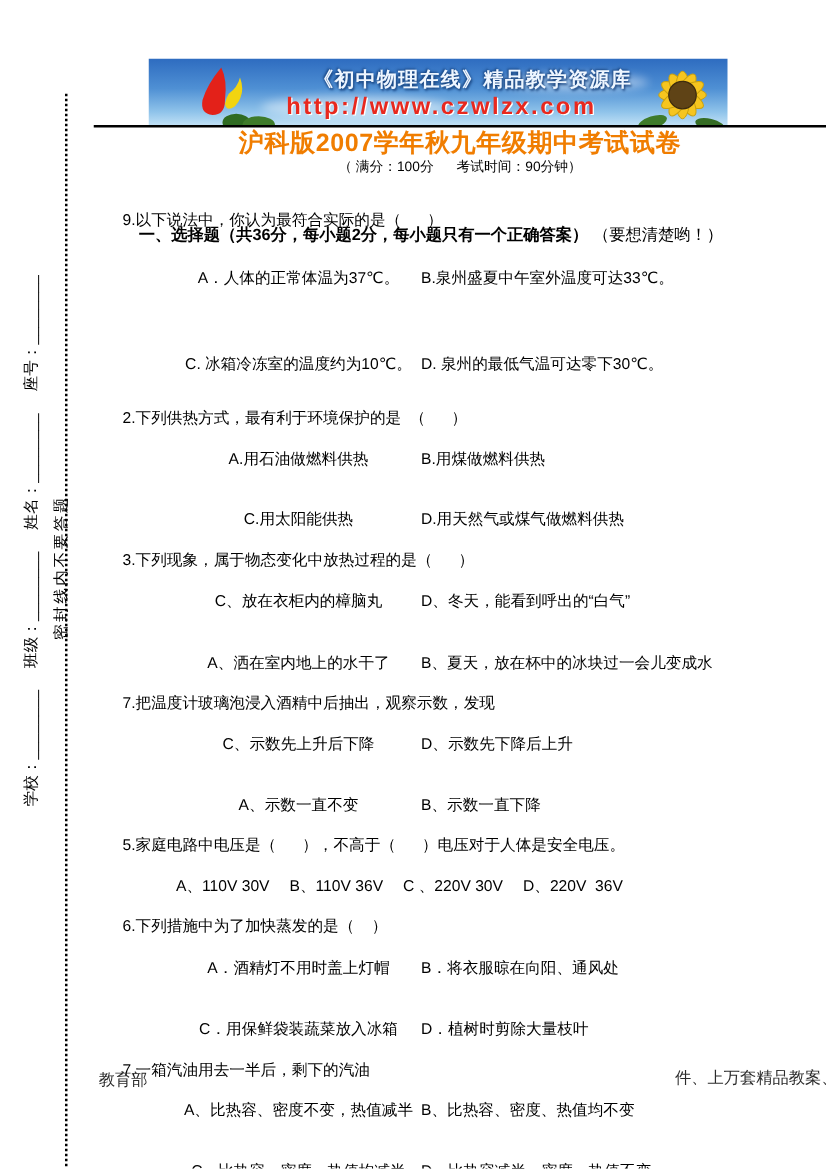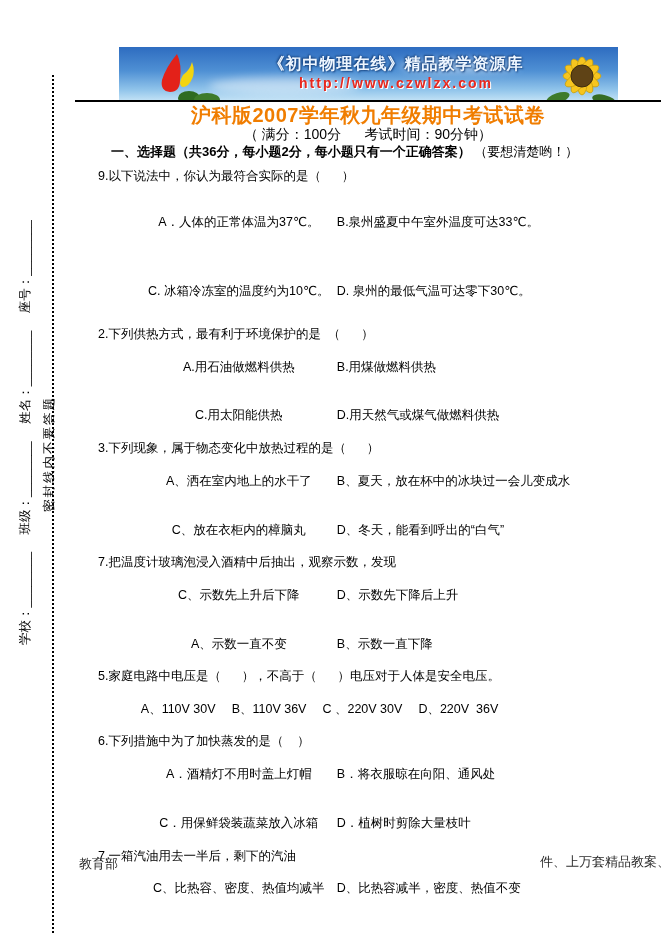--- a/index.html
+++ b/index.html
@@ -9,39 +9,39 @@
 
   
   .seal-line{position:absolute;left:52px;top:75px;height:858px;border-left:2px dotted #000;}
   .seal-labels{position:absolute;left:17px;top:645px;width:425px;transform:rotate(-90deg);
                transform-origin:0 0;display:flex;justify-content:space-between;
                font-size:12.5px;white-space:nowrap;}
   .seal-note{position:absolute;left:41px;top:512px;transform:rotate(-90deg);
              transform-origin:0 0;font-size:12.5px;letter-spacing:2px;white-space:nowrap;}
 
   
-  .banner{position:absolute;left:119px;top:47px;width:499px;height:53px;overflow:hidden;
+  .banner{position:absolute;left:119px;top:47px;width:463px;height:53px;overflow:hidden;
           background:linear-gradient(180deg,#2e6cc0 0%,#4f90d4 45%,#8fc3ea 80%,#bfe0f5 100%);}
   .cloud{position:absolute;background:#fff;border-radius:50%;opacity:.45;filter:blur(4px);}
   .banner-logo{position:absolute;left:30px;top:4px;}
   .banner-title{position:absolute;left:110px;right:55px;top:7px;text-align:center;
         font-size:16px;font-weight:bold;color:#eef6ff;letter-spacing:1px;
         text-shadow:1px 1px 2px #16427e,-1px -1px 2px #16427e;}
-  .banner-url{position:absolute;left:110px;right:55px;top:28px;text-align:center;
-        font-size:14px;font-weight:bold;color:#e8281e;letter-spacing:2px;
+  .banner-url{position:absolute;left:110px;right:55px;top:28px;text-align:left;
+        font-size:19px;font-weight:bold;color:#e8281e;letter-spacing:2px;
         text-shadow:1px 1px 0 #ffffff;}
   .sunflower{position:absolute;right:-4px;bottom:-6px;}
   .bush{position:absolute;left:58px;bottom:-4px;}
 
   
   .rule{position:absolute;left:75px;top:100px;width:586px;height:2px;background:#000;}
   .header{position:absolute;left:75px;top:105px;width:586px;text-align:center;}
   .paper-title{color:#f07d00;font-weight:bold;font-size:20px;letter-spacing:.5px;line-height:20px;}
-  .paper-sub{font-size:14px;line-height:18px;}
-  .section-row{text-align:left;padding-left:36px;font-size:13px;line-height:18px;}
+  .paper-sub{font-size:11px;line-height:18px;}
+  .section-row{text-align:left;padding-left:36px;font-size:13px;line-height:18px;margin-top:36px;}
   .section-head{font-weight:bold;}
 
   
   .qs{position:absolute;left:98px;top:165px;width:505px;font-size:12.5px;line-height:16.3px;}
   .q .ln{white-space:pre-wrap;}
   .opt{padding-left:15px;white-space:pre-wrap;}
   .loose .ln,.loose .opt{line-height:23px;}
   .cell{display:inline-block;white-space:pre-wrap;text-align:center;}
   .c2{width:196px;}
   .c4{margin-right:16px;}
@@ -123,24 +123,24 @@
         <span class="cell c2">A.用石油做燃料供热</span><span class="cell">B.用煤做燃料供热</span>
       </div>
       <div class="opt">
         <span class="cell c2">C.用太阳能供热</span><span class="cell">D.用天然气或煤气做燃料供热</span>
       </div>
     </div>
 
     <div class="q">
       <div class="ln">3.下列现象，属于物态变化中放热过程的是（      ）</div>
       <div class="opt">
-        <span class="cell c2">A、洒在室内地上的水干了</span><span class="cell">B、夏天，放在杯中的冰块过一会儿变成水</span>
+        <span class="cell c2">C、放在衣柜内的樟脑丸</span><span class="cell">D、冬天，能看到呼出的“白气”</span>
       </div>
       <div class="opt">
-        <span class="cell c2">C、放在衣柜内的樟脑丸</span><span class="cell">D、冬天，能看到呼出的“白气”</span>
+        <span class="cell c2">A、洒在室内地上的水干了</span><span class="cell">B、夏天，放在杯中的冰块过一会儿变成水</span>
       </div>
     </div>
 
     <div class="q">
       <div class="ln">7.把温度计玻璃泡浸入酒精中后抽出，观察示数，发现</div>
       <div class="opt">
         <span class="cell c2">C、示数先上升后下降</span><span class="cell">D、示数先下降后上升</span>
       </div>
       <div class="opt">
         <span class="cell c2">A、示数一直不变</span><span class="cell">B、示数一直下降</span>
@@ -160,20 +160,23 @@
         <span class="cell c2">A．酒精灯不用时盖上灯帽</span><span class="cell">B．将衣服晾在向阳、通风处</span>
       </div>
       <div class="opt">
         <span class="cell c2">C．用保鲜袋装蔬菜放入冰箱</span><span class="cell">D．植树时剪除大量枝叶</span>
       </div>
     </div>
 
     <div class="q">
       <div class="ln">7.一箱汽油用去一半后，剩下的汽油</div>
       <div class="opt">
+        <span class="cell c2">A、比热容、密度不变，热值减半</span><span class="cell">B、比热容、密度、热值均不变</span>
+      </div>
+      <div class="opt">
         <span class="cell c2">C、比热容、密度、热值均减半</span><span class="cell">D、比热容减半，密度、热值不变</span>
       </div>
     </div>
 
   </div>
 
   <div class="wm wm-left">教育部</div>
   <div class="wm wm-right">件、上万套精品教案、试</div>
 
 </div>

